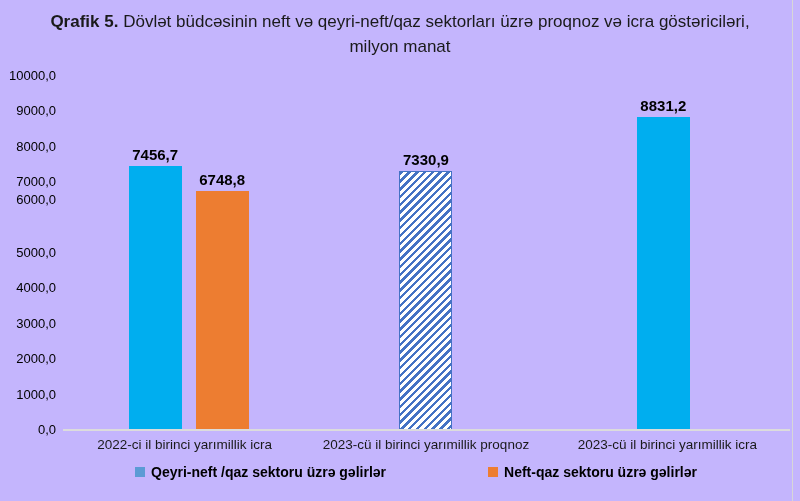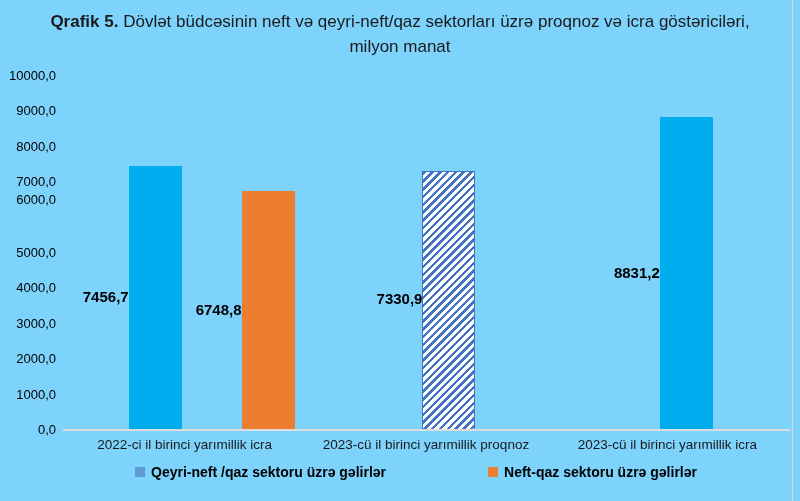--- a/index.html
+++ b/index.html
@@ -1,17 +1,17 @@
 <!DOCTYPE html>
 <html><head>
 <meta charset="utf-8">
 <style>
   html,body{margin:0;padding:0;background:#fff;}
   .page{
-    position:relative;width:800px;height:501px;background:#7dd3fc;overflow:hidden;
+    position:relative;width:800px;height:501px;background:#c4b5fd;overflow:hidden;
     font-family:"Liberation Sans","DejaVu Sans",sans-serif;color:#000;
   }
   .right-edge{position:absolute;left:792px;top:0;width:1px;height:501px;background:#d7d7d7;}
   .title{
     position:absolute;top:10px;left:50px;width:700px;text-align:center;
     font-size:17px;line-height:1.45;color:#1a1a1a;
   }
   .title .bold{font-weight:bold;}
   .yaxis{position:absolute;left:0;top:0;width:58px;height:460px;}
   .ytick{
@@ -19,21 +19,21 @@
     font-size:13px;line-height:16px;color:#000;white-space:nowrap;
   }
   .plot{
     position:absolute;left:70px;top:76px;width:712px;height:354px;
     display:flex;
   }
   .baseline{position:absolute;left:63px;top:429px;width:727px;height:2px;background:#dcdcdc;}
   .group{
     flex:1;display:flex;align-items:flex-end;justify-content:center;gap:14px;height:100%;
   }
-  .barwrap{display:flex;flex-direction:row;align-items:center;justify-content:flex-end;margin-top:28px;}
+  .barwrap{display:flex;flex-direction:column;align-items:center;justify-content:flex-end;margin-top:28px;}
   .value-label{
     font-size:15px;font-weight:bold;color:#000;white-space:nowrap;margin-bottom:3px;
   }
   .bar{width:53px;box-sizing:border-box;}
   .xlabels{
     position:absolute;left:70px;top:437px;width:712px;display:flex;gap:12px;
   }
   .xlabel{flex:1;text-align:center;font-size:13.5px;color:#1a1a1a;white-space:nowrap;}
   .legend{
     position:absolute;left:0;top:464px;width:800px;

